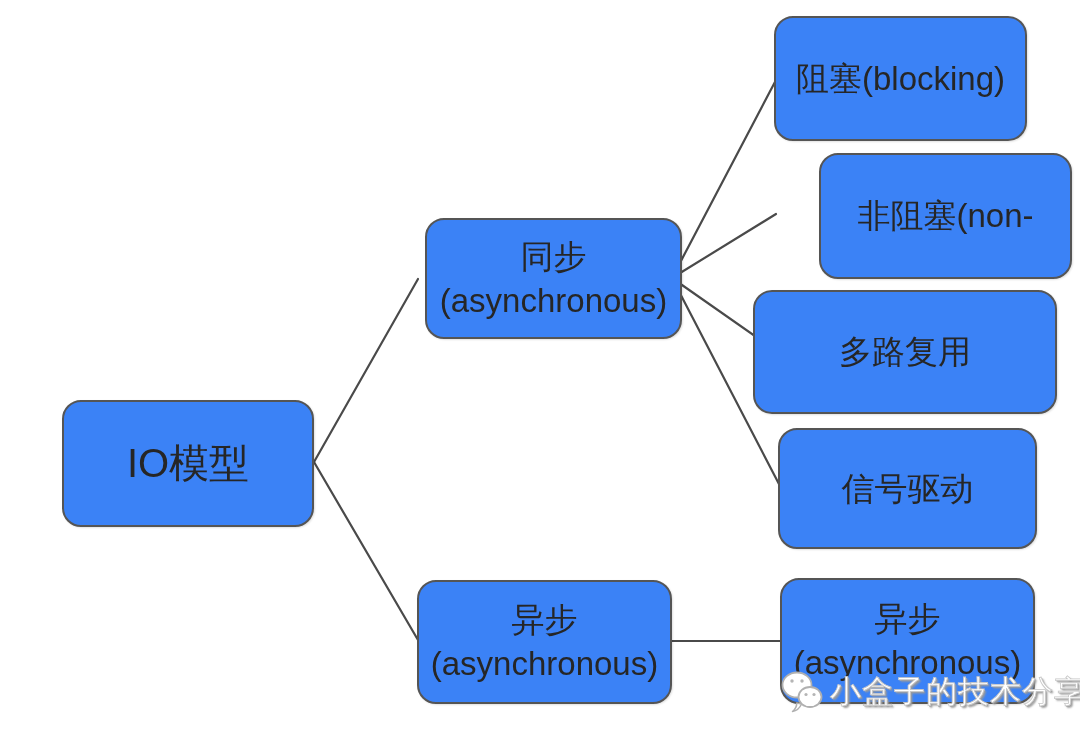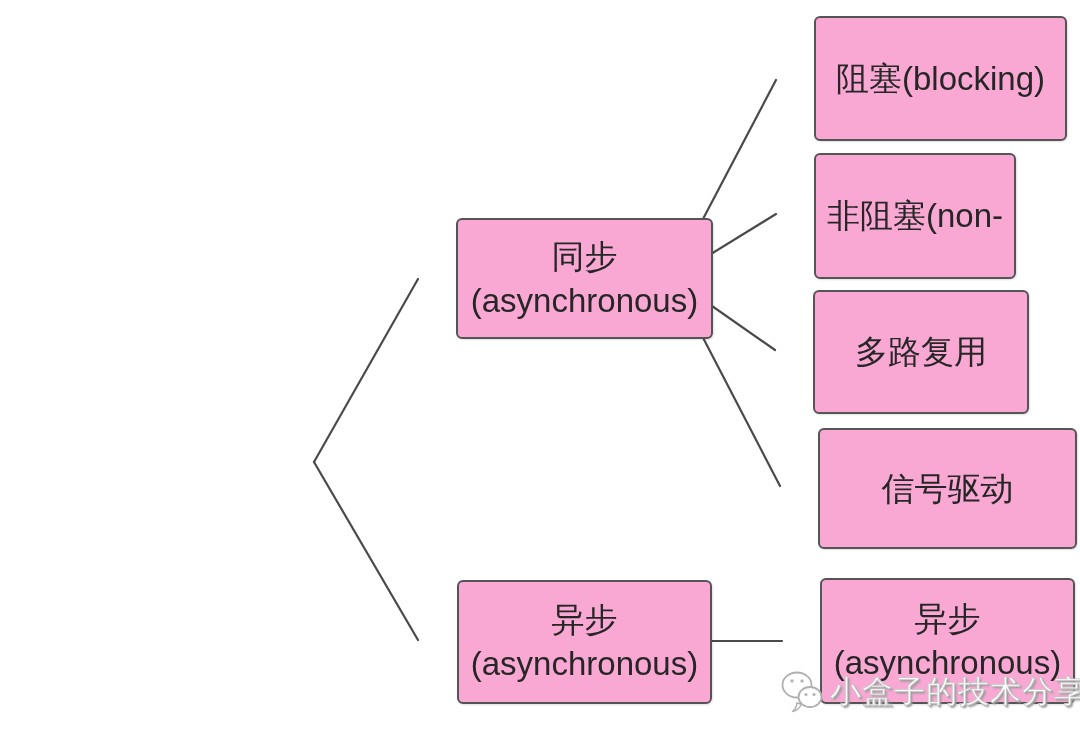--- a/index.html
+++ b/index.html
@@ -23,41 +23,40 @@
   }
   svg.connectors line {
     stroke: var(--connector, #4a4a4a);
     stroke-width: 2.2;
     stroke-linecap: round;
   }
   .node {
     position: absolute;
     z-index: 1;
     box-sizing: border-box;
-    background: #f9a8d4;
+    background: #3b82f6;
     border: 2.5px solid var(--box-border, #555555);
-    border-radius: 6px;
+    border-radius: 19px;
     display: flex;
     flex-direction: column;
     align-items: center;
     justify-content: center;
     text-align: center;
     color: var(--text, #262626);
     font-size: 33px;
     line-height: 1.32;
     box-shadow: 1px 1px 2px rgba(0,0,0,0.12);
-    margin-left: 40px;
   }
   .node span { white-space: nowrap; }
   .node-root        { left: 62px;  top: 400px; width: 252px; height: 127px; font-size: 40px; }
-  .node-sync        { left: 416px; top: 218px; width: 257px; height: 121px; }
+  .node-sync        { left: 425px; top: 218px; width: 257px; height: 121px; }
   .node-async-mid   { left: 417px; top: 580px; width: 255px; height: 124px; }
   .node-blocking    { left: 774px; top: 16px;  width: 253px; height: 125px; }
-  .node-nonblocking { left: 774px; top: 153px; width: 202px; height: 126px; }
-  .node-multiplex   { left: 773px; top: 290px; width: 216px; height: 124px; }
+  .node-nonblocking { left: 819px; top: 153px; width: 253px; height: 126px; }
+  .node-multiplex   { left: 753px; top: 290px; width: 304px; height: 124px; }
   .node-signal      { left: 778px; top: 428px; width: 259px; height: 121px; }
   .node-async-right { left: 780px; top: 578px; width: 255px; height: 126px; }
 
   .watermark {
     position: absolute;
     left: 780px;
     top: 671px;
     z-index: 3;
     display: flex;
     align-items: center;
@@ -82,20 +81,23 @@
   <svg class="connectors" viewBox="0 0 1080 744" xmlns="http://www.w3.org/2000/svg">
     <line x1="314" y1="462" x2="418" y2="279"></line>
     <line x1="314" y1="462" x2="418" y2="640"></line>
     <line x1="672" y1="278" x2="776" y2="80"></line>
     <line x1="672" y1="278" x2="776" y2="214"></line>
     <line x1="672" y1="278" x2="775" y2="350"></line>
     <line x1="672" y1="278" x2="780" y2="486"></line>
     <line x1="671" y1="641" x2="782" y2="641"></line>
   </svg>
 
+  <div class="node node-root">
+    <span>IO模型</span>
+  </div>
 
   <div class="node node-sync">
     <span>同步</span>
     <span>(asynchronous)</span>
   </div>
 
   <div class="node node-async-mid">
     <span>异步</span>
     <span>(asynchronous)</span>
   </div>

